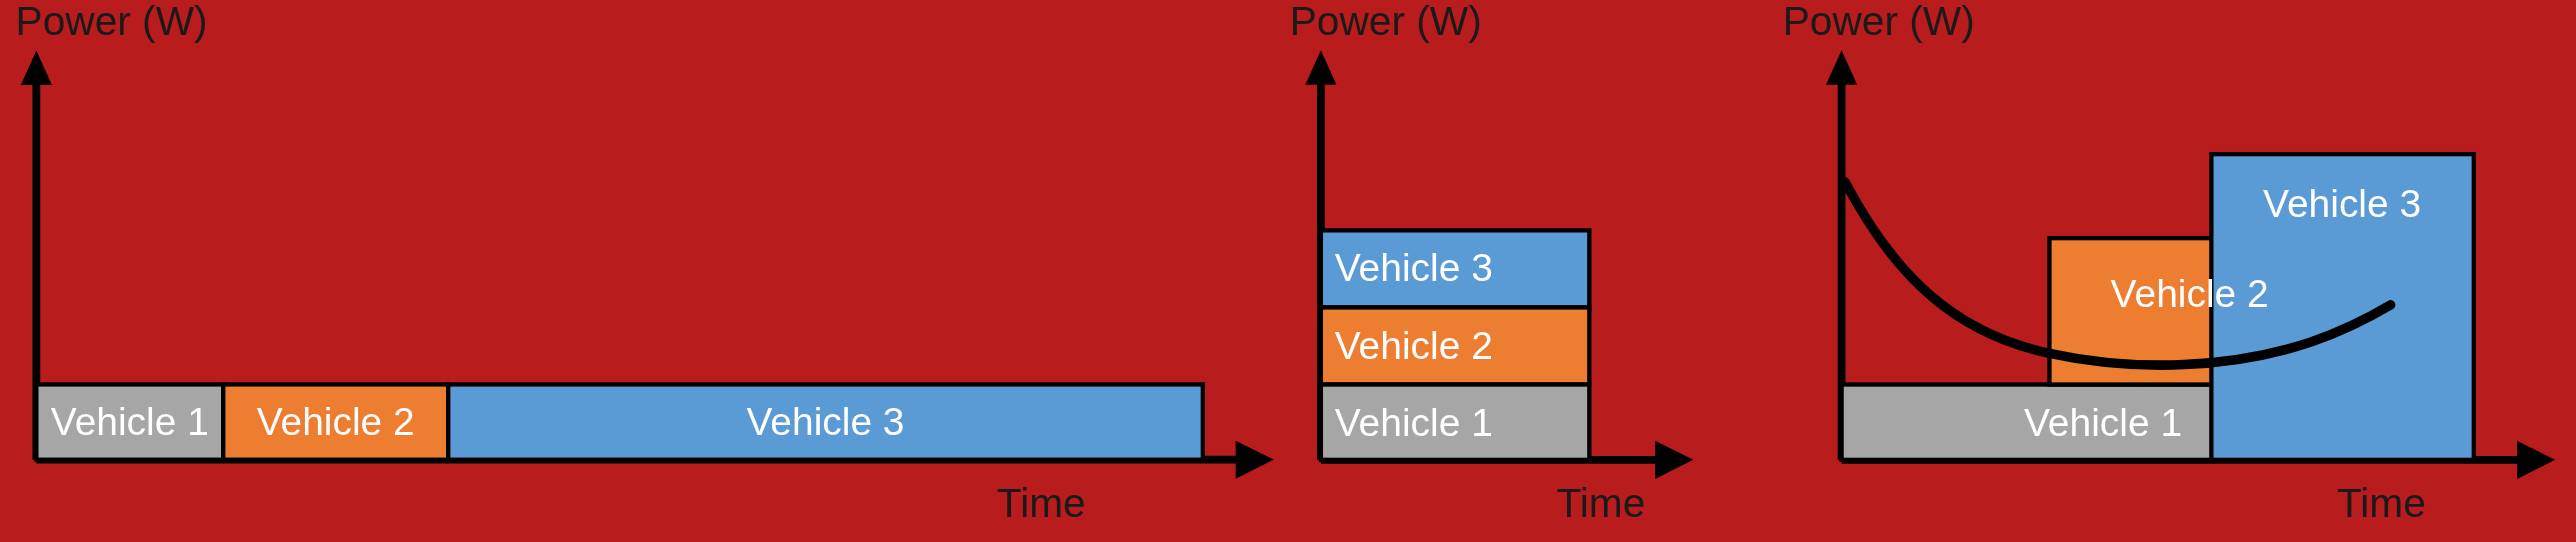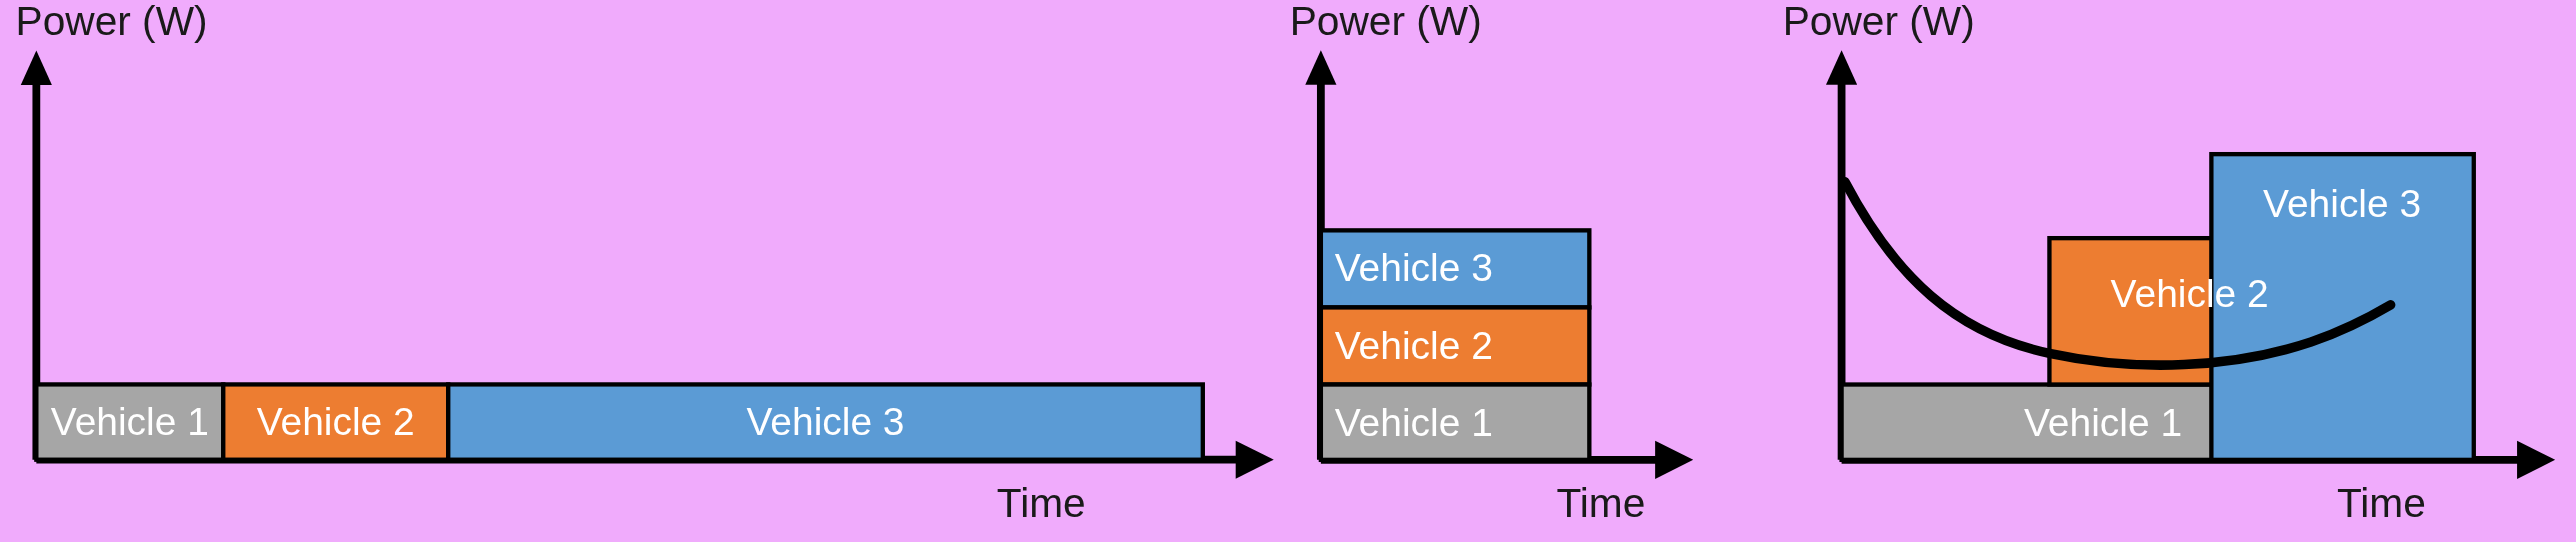--- a/index.html
+++ b/index.html
@@ -10,21 +10,21 @@
   body {
     width: 2576px;
     height: 543px;
     font-family: "Liberation Sans", sans-serif;
     overflow: hidden;
   }
   #figure {
     position: relative;
     width: 2576px;
     height: 543px;
-    background: #f0abfc;
+    background: #b91c1c;
   }
   svg.panel {
     position: absolute;
     top: 0;
     left: 0;
     overflow: visible;
   }
   .axis-label {
     font-family: "Liberation Sans", sans-serif;
     font-size: 47px;

